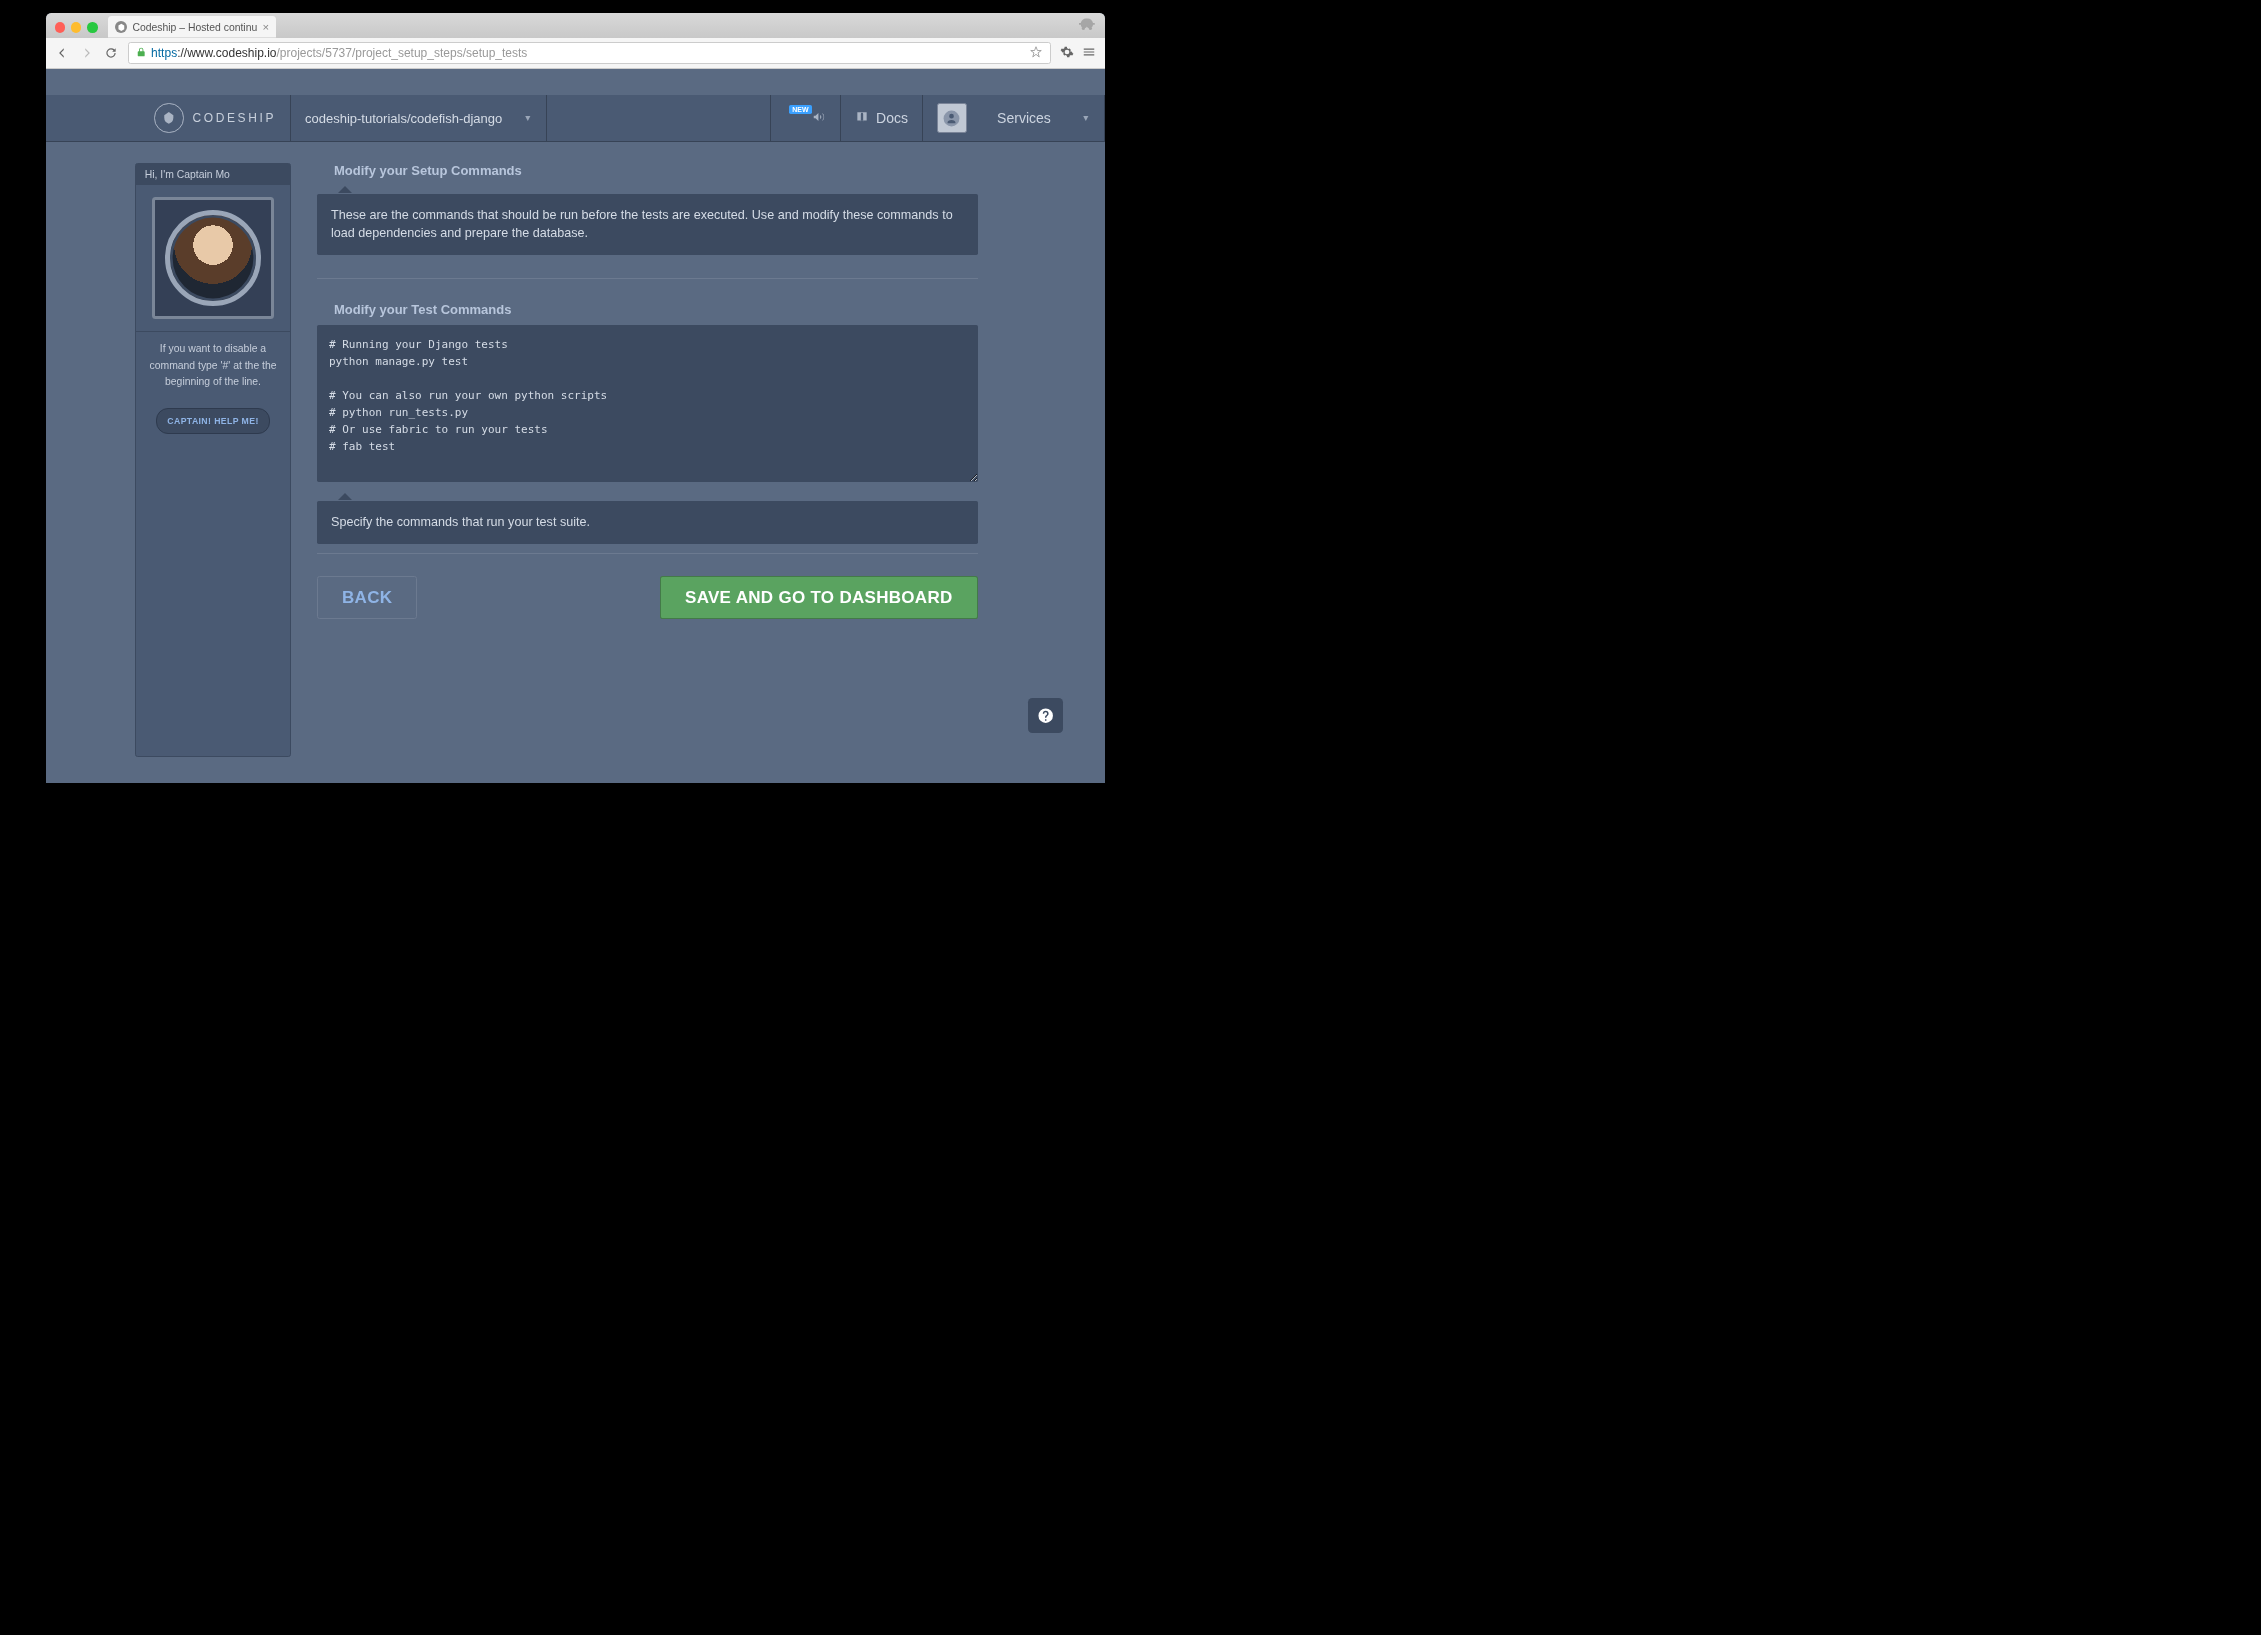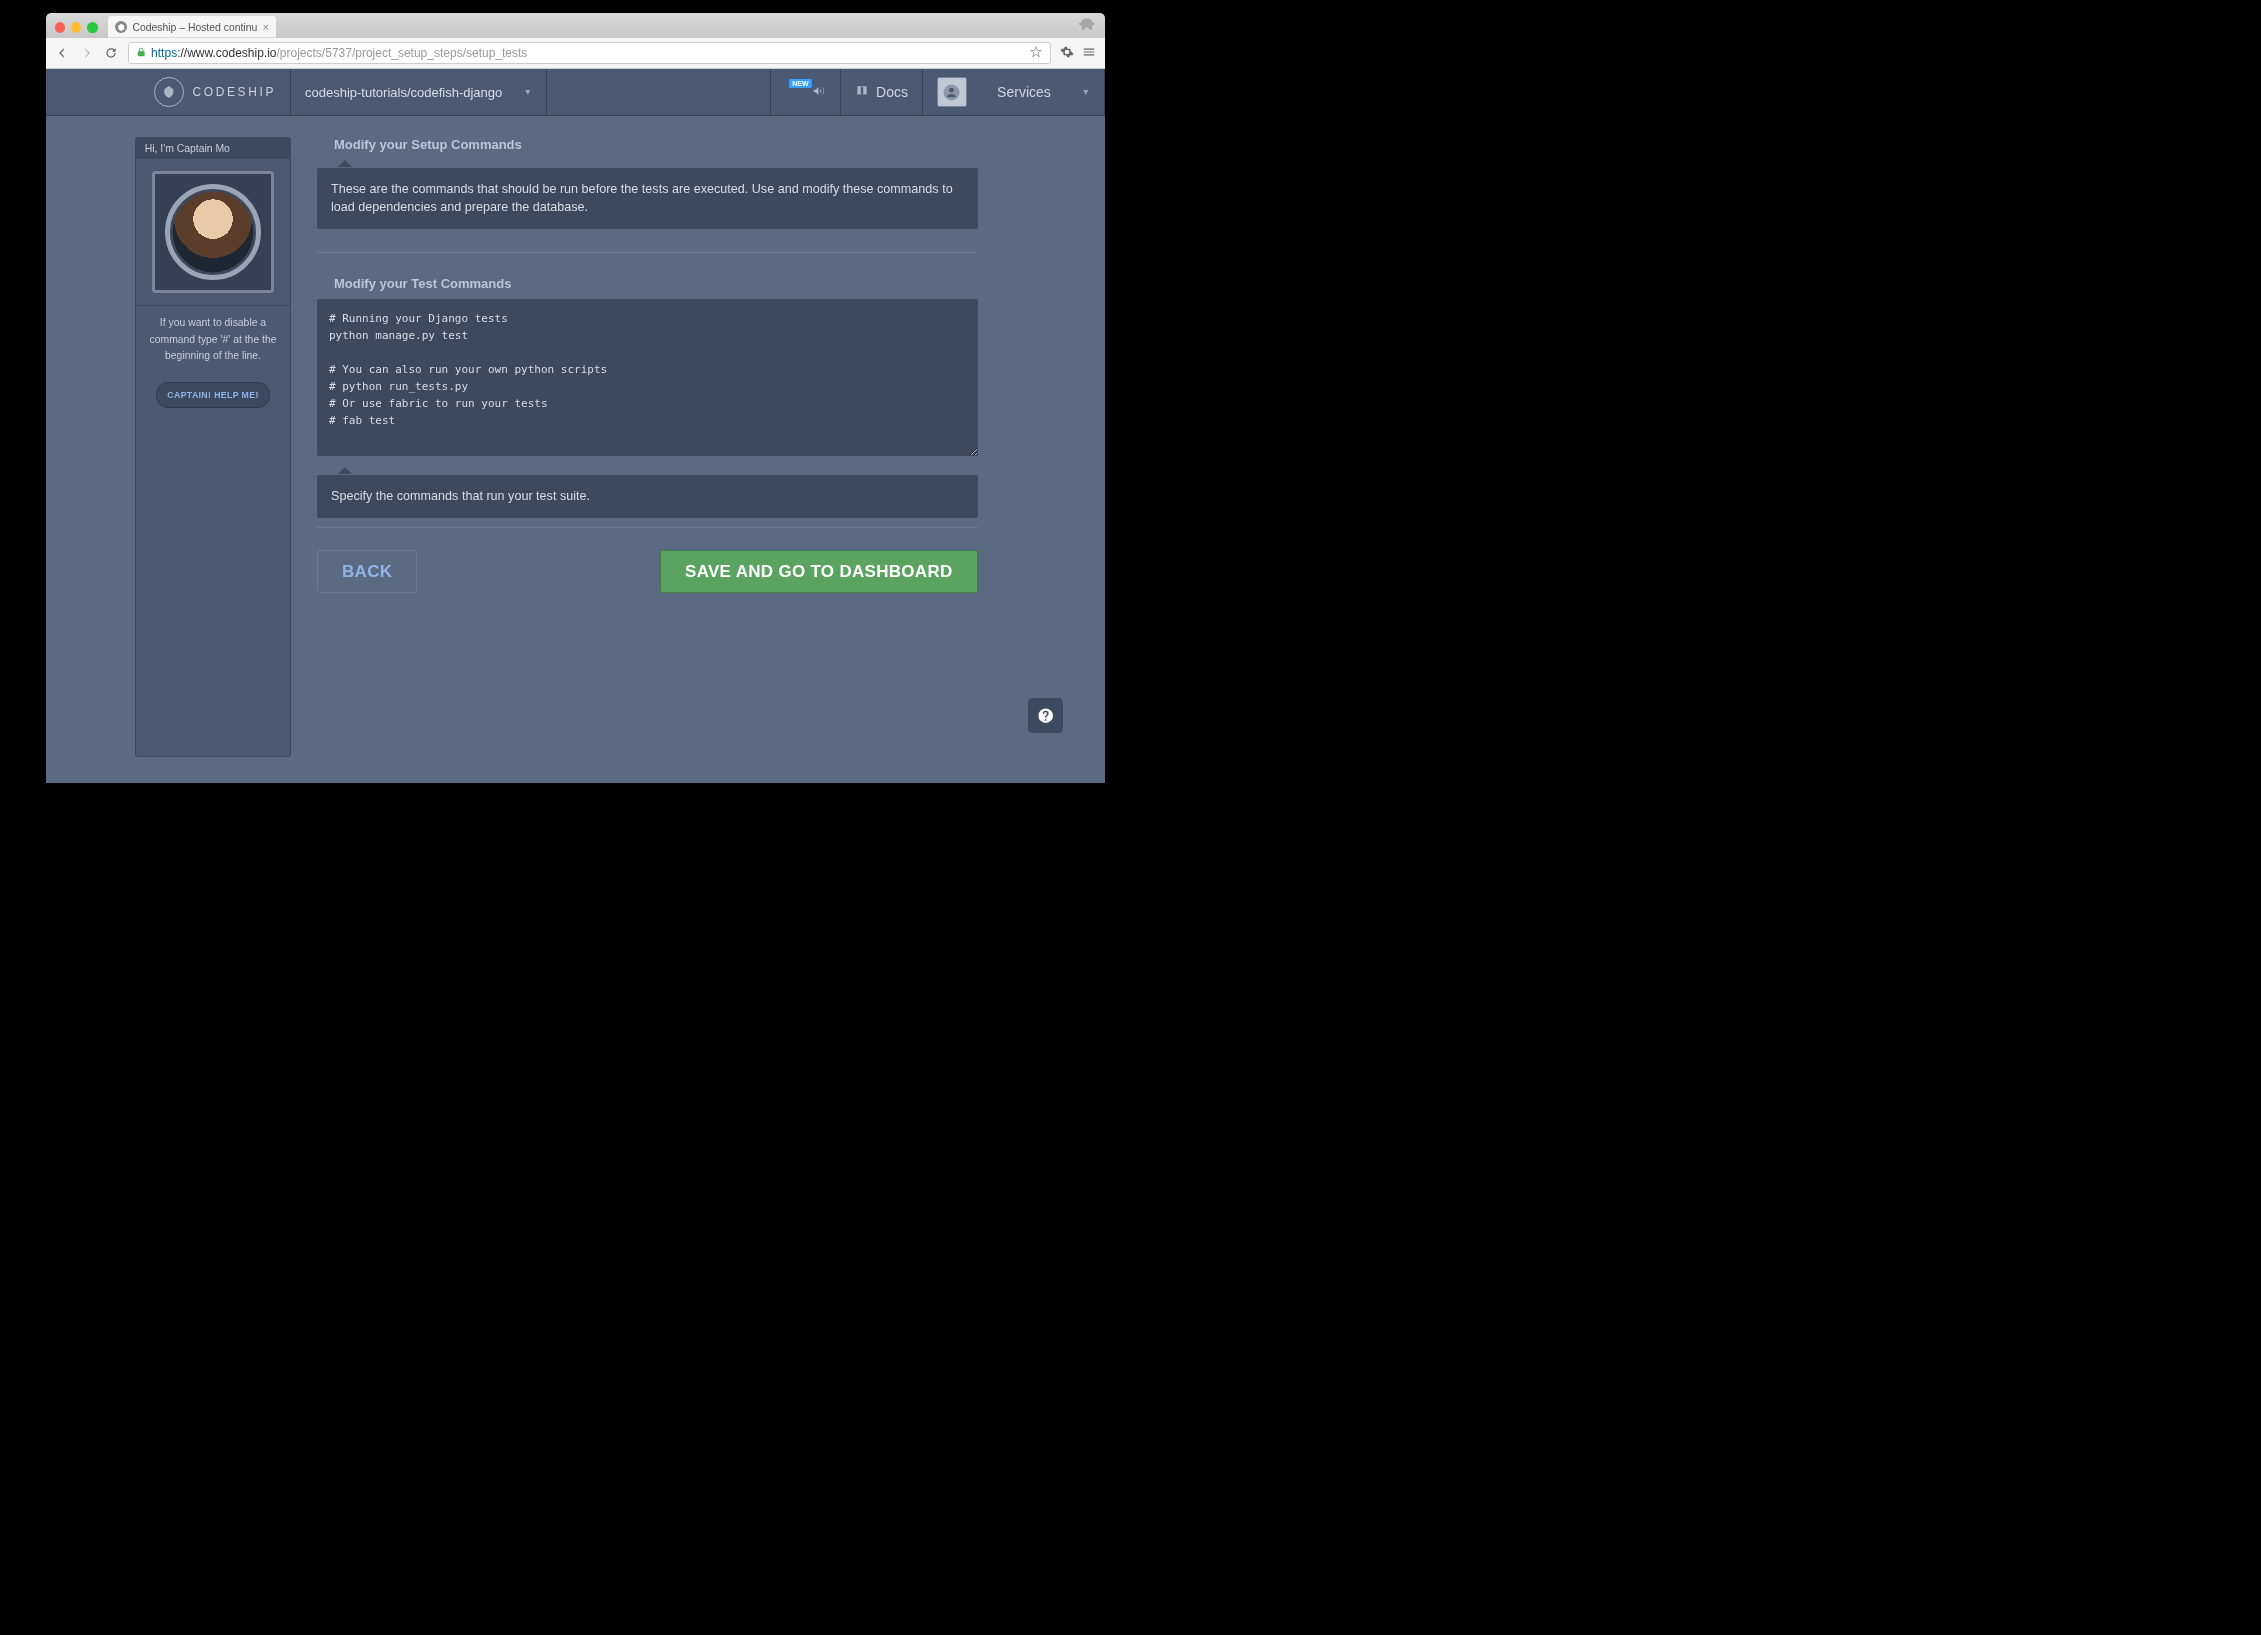--- a/index.html
+++ b/index.html
@@ -63,21 +63,21 @@
     display:flex;align-items:center;padding:0 7px;gap:5.2px;font-size:12px;
   }
   .lock-icon svg{width:10.4px;height:12px;fill:#4caf50;}
   .url-seg{white-space:nowrap;}
   .url-proto{color:#0369a1;} .url-host{color:#333;} .url-path{color:#999;}
   .star-icon svg{width:14px;height:14px;fill:none;stroke:#999;stroke-width:1.5;}
   .tb-icon svg{width:14px;height:14px;fill:#666;}
   
   .app-bar{
     height:47px;background:#4a5a73;border-bottom:0.9px solid rgba(0,0,0,.25);
-    display:flex;align-items:stretch;color:#ccd4e0;
+    display:flex;align-items:stretch;color:#ccd4e0;margin-top:26px;
   }
   .app-bar .cell{display:flex;align-items:center;padding:0 14px;border-right:0.9px solid rgba(0,0,0,.25);}
   .logo-cell{width:245px;gap:8.7px;justify-content:flex-end;}
   .logo-wrap{display:flex;align-items:center;gap:8.7px;}
   .logo-mark{width:29.5px;height:29.5px;border:1.7px solid #aab4c4;border-radius:50%;display:flex;align-items:center;justify-content:center;}
   .logo-mark svg{width:15.6px;height:15.6px;fill:#aab4c4;}
   .logo-text{letter-spacing:2.6px;font-size:12px;color:#c8d0dc;}
   .project-cell{width:256px;justify-content:space-between;font-size:13px;color:#d5dce6;}
   .caret{font-size:8.7px;color:#9aa6b8;}
   .spacer{flex:1;}

